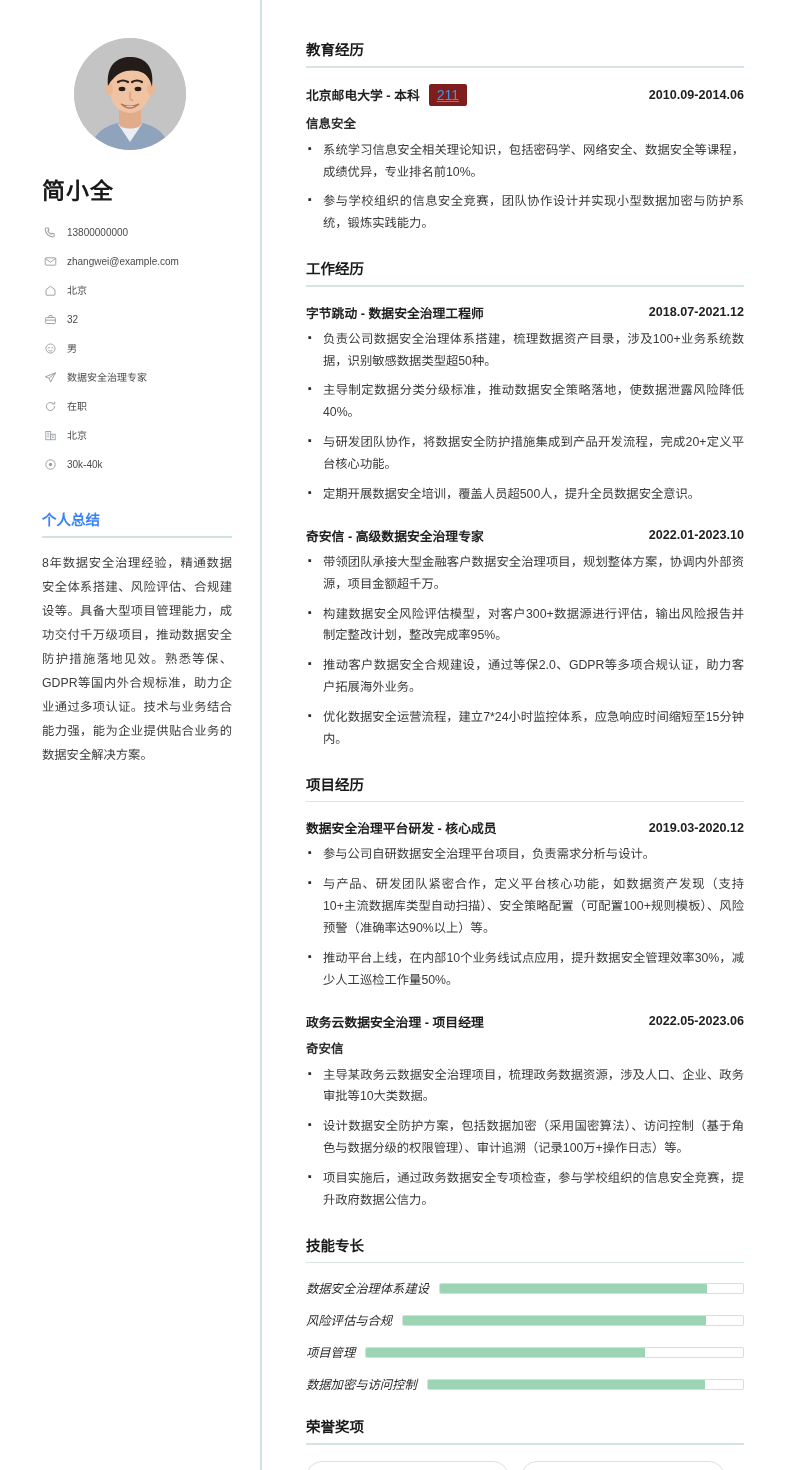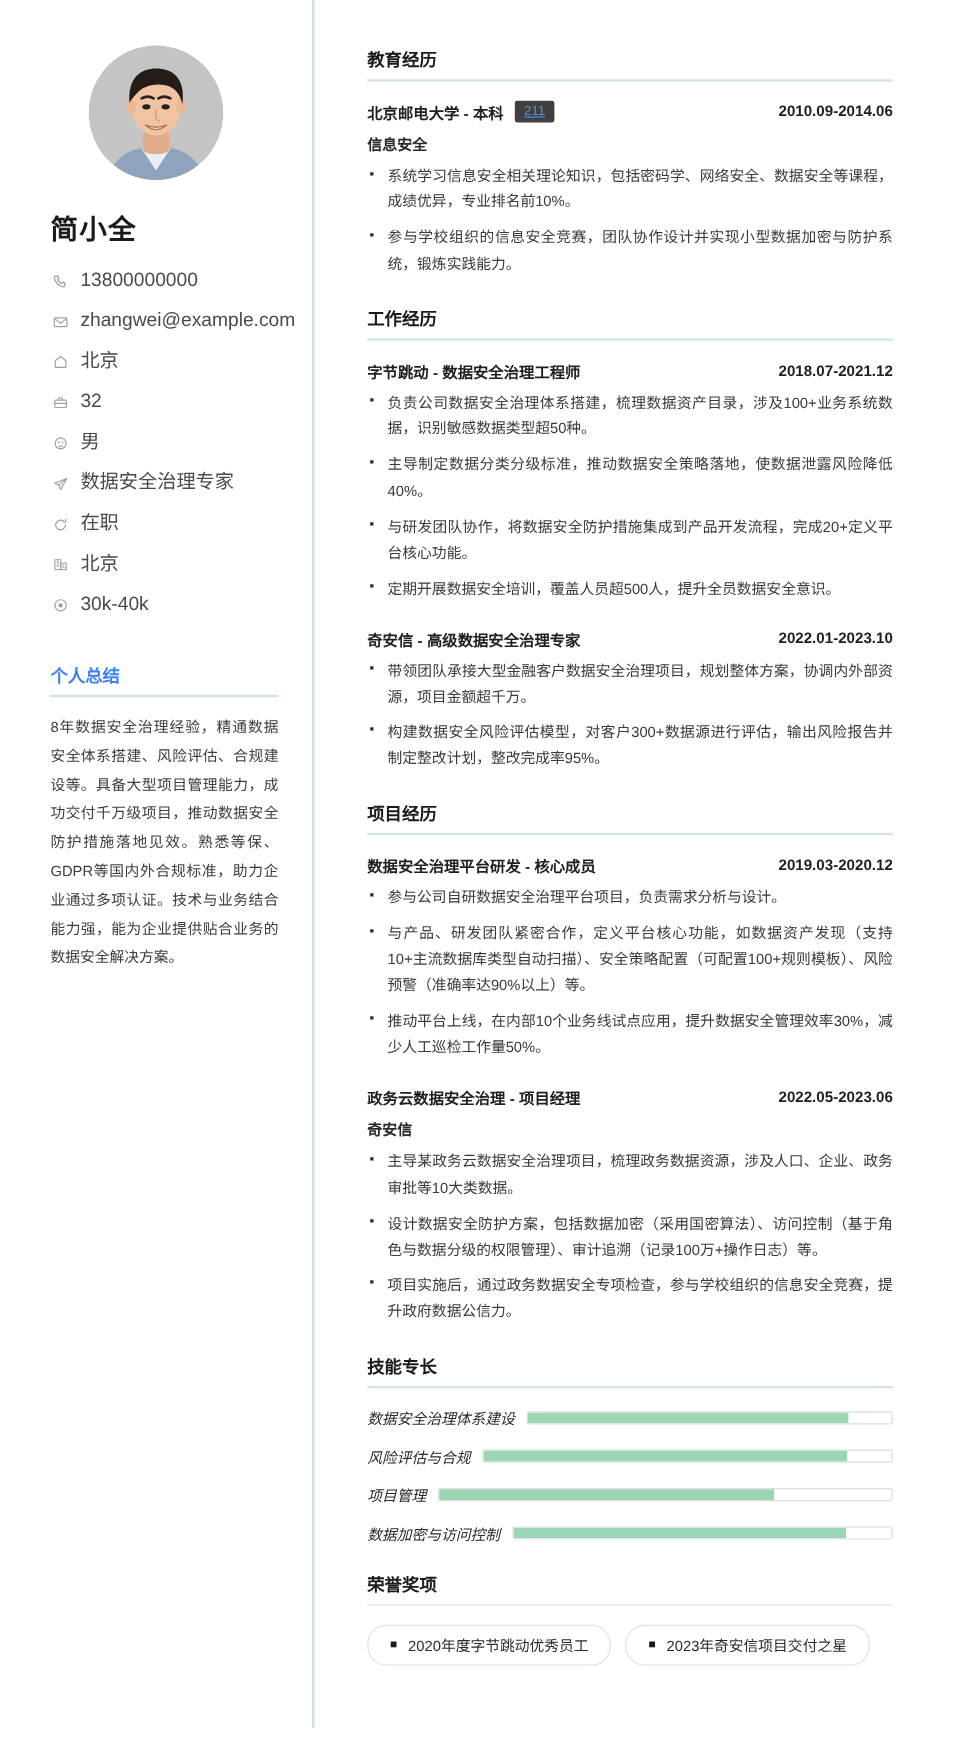--- a/index.html
+++ b/index.html
@@ -29,21 +29,21 @@
   .avatar svg { display:block; width:112px; height:112px; }
 
   .person-name {
     font-size: 23px; font-weight: 700; color: #1a1a1a;
     letter-spacing: 1px; margin: 2px 0 18px 14px;
   }
 
   .contact-list { list-style: none; margin-left: 14px; }
   .contact-item {
     display: flex; align-items: center;
-    font-size: 16px; color: #4a4a4a;
+    font-size: 10px; color: #4a4a4a;
     margin-bottom: 13px; line-height: 1.3;
   }
   .contact-icon {
     width: 16px; height: 16px; flex: 0 0 16px;
     margin-right: 9px; display: inline-flex;
     align-items: center; justify-content: center;
     color: #9aa0a6;
   }
   .contact-icon svg { width: 13px; height: 13px; display: block; }
 
@@ -77,21 +77,21 @@
   .entry-head {
     display: flex; align-items: center;
     justify-content: space-between; gap: 10px;
     margin-bottom: 7px;
   }
   .entry-title-wrap { display: flex; align-items: center; gap: 9px; min-width: 0; justify-content: space-between; }
   .entry-title {
     font-size: 12.8px; font-weight: 700; color: #1f1f1f; white-space: nowrap;
   }
   .tag-211 {
-    font-size: 11px; color: #4a90e2; background: #404040;
+    font-size: 14px; color: #4a90e2; background: #7f1d1d;
     padding: 2px 8px; border-radius: 2px; line-height: 1.3;
     white-space: nowrap;
     text-decoration: underline;
   }
   .entry-date {
     font-size: 12.6px; font-weight: 700; color: #1f1f1f;
     white-space: nowrap; flex: 0 0 auto;
   }
   .entry-sub {
     font-size: 12.5px; font-weight: 700; color: #2a2a2a;
@@ -329,20 +329,22 @@
       <div class="entry">
         <div class="entry-head">
           <div class="entry-title-wrap">
             <span class="entry-title">奇安信 - 高级数据安全治理专家</span>
           </div>
           <span class="entry-date">2022.01-2023.10</span>
         </div>
         <ul class="bullets">
           <li>带领团队承接大型金融客户数据安全治理项目，规划整体方案，协调内外部资源，项目金额超千万。</li>
           <li>构建数据安全风险评估模型，对客户300+数据源进行评估，输出风险报告并制定整改计划，整改完成率95%。</li>
+          <li>推动客户数据安全合规建设，通过等保2.0、GDPR等多项合规认证，助力客户拓展海外业务。</li>
+          <li>优化数据安全运营流程，建立7*24小时监控体系，应急响应时间缩短至15分钟内。</li>
         </ul>
       </div>
     </section>
 
     <section class="section">
       <h2 class="sec-title">项目经历</h2>
       <div class="sec-rule"></div>
 
       <div class="entry">
         <div class="entry-head">

